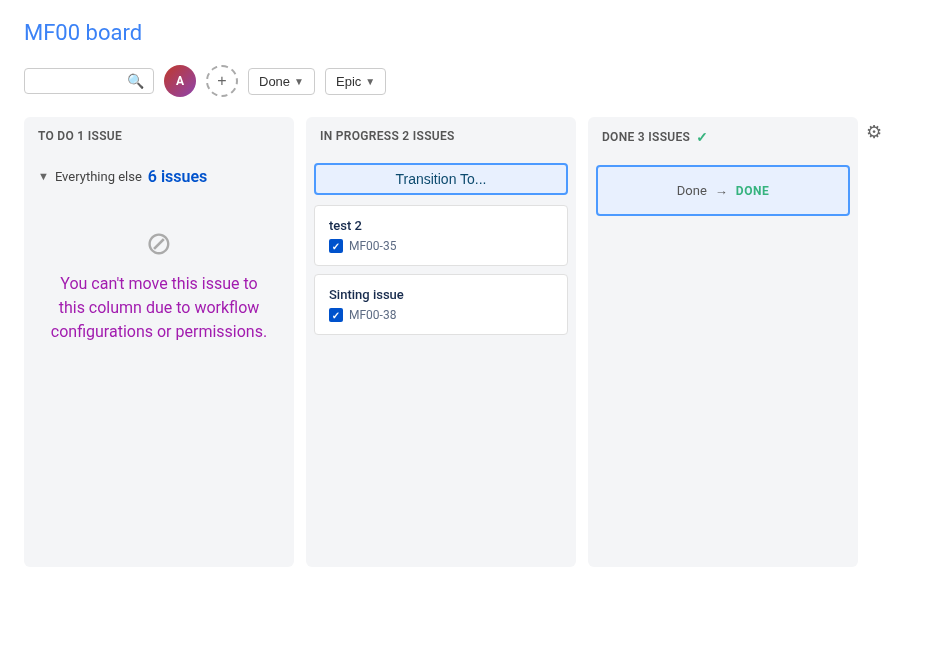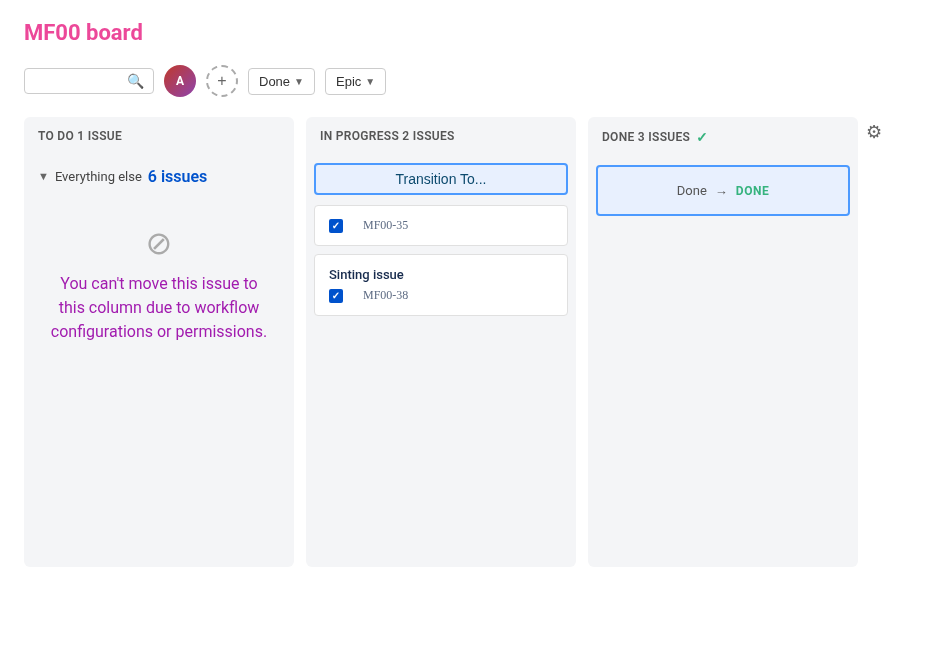--- a/index.html
+++ b/index.html
@@ -8,22 +8,22 @@
       background: #fff;
       color: #333;
       font-size: 14px;
     }
     .page-container {
       padding: 20px 24px;
       max-width: 949px;
     }
     .page-title {
       font-size: 22px;
-      font-weight: 700;
-      color: #ec4899;
+      font-weight: 400;
+      color: #3b82f6;
       margin-bottom: 20px;
     }
     .toolbar {
       display: flex;
       align-items: center;
       gap: 10px;
       margin-bottom: 20px;
     }
     .search-box {
       display: flex;
@@ -180,22 +180,21 @@
     }
     .issue-title {
       font-size: 13px;
       color: #172b4d;
       margin-bottom: 6px;
       font-weight: 500;
     }
     .issue-id-row {
       display: flex;
       align-items: center;
-      gap: 20px;
-      font-family: Liberation Serif, serif;
+      gap: 6px;
     }
     .issue-checkbox {
       width: 14px;
       height: 14px;
       background: #0052cc;
       border-radius: 2px;
       display: flex;
       align-items: center;
       justify-content: center;
       flex-shrink: 0;
@@ -295,20 +294,21 @@
       </div>
 
       <div class="column">
         <div class="column-header">
           <span>IN PROGRESS 2 ISSUES</span>
         </div>
         <div class="column-body">
           <button class="transition-btn">Transition To...</button>
 
           <div class="issue-card">
+            <div class="issue-title">test 2</div>
             <div class="issue-id-row">
               <div class="issue-checkbox"></div>
               <span class="issue-id">MF00-35</span>
             </div>
           </div>
 
           <div class="issue-card">
             <div class="issue-title">Sinting issue</div>
             <div class="issue-id-row">
               <div class="issue-checkbox"></div>

